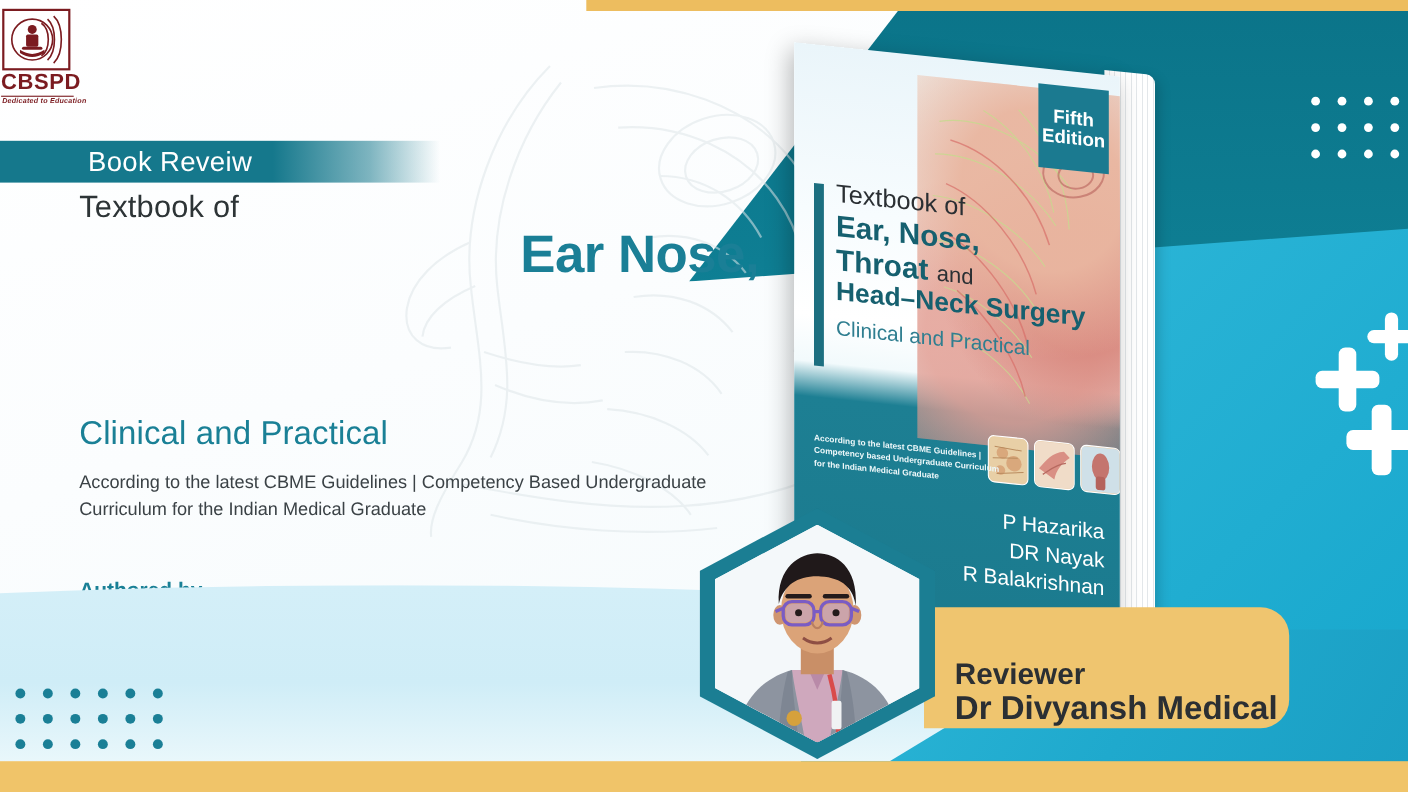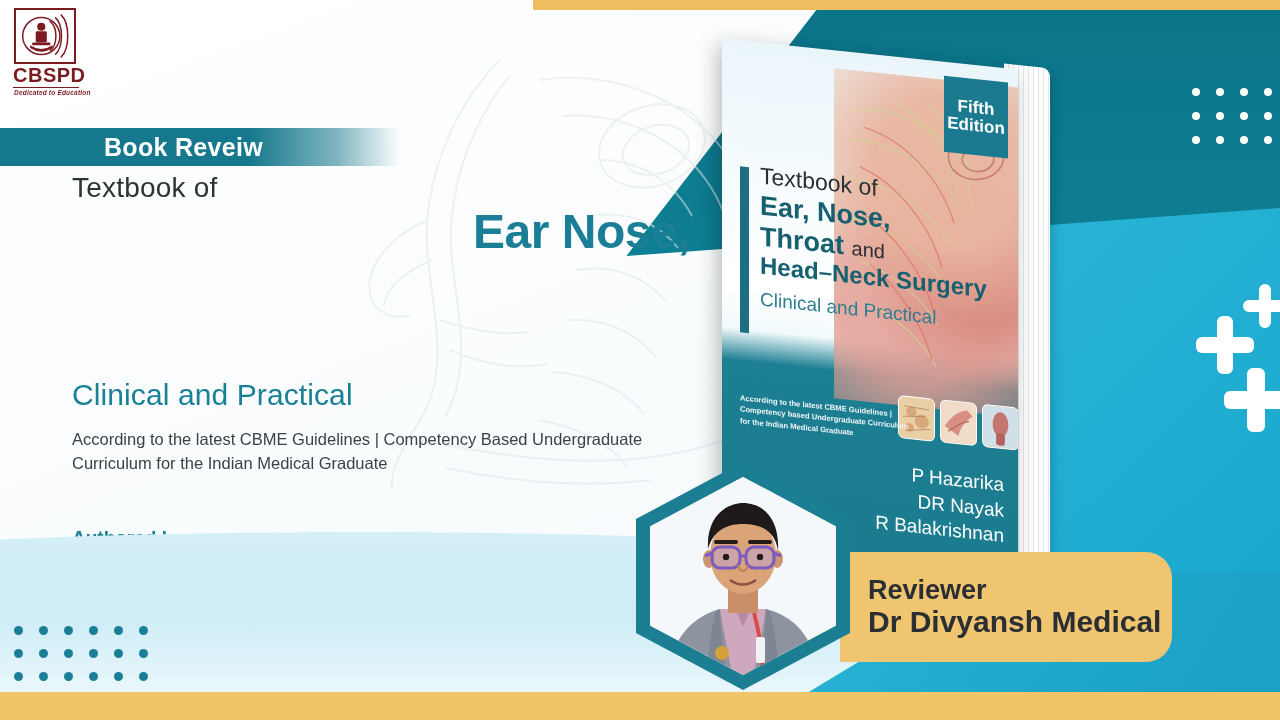--- a/index.html
+++ b/index.html
@@ -44,35 +44,35 @@
   .gold-bar-bottom {
     position:absolute; left:0; bottom:0; width:1280px; height:28px;
     background:#f0c469;
   }
 
   
   .watermark { position:absolute; left:300px; top:20px; width:520px; height:470px; opacity:.55; }
   .watermark svg { width:100%; height:100%; }
 
   
-  .logo { position:absolute; left:12px; top:8px; width:80px; height:86px; }
+  .logo { position:absolute; left:0; top:8px; width:80px; height:86px; }
   .logo-mark { width:62px; height:56px; margin-left:2px; border:2px solid #7b1b20; position:relative; overflow:hidden; background:#fff; }
   .logo-mark svg { position:absolute; inset:0; width:100%; height:100%; }
   .logo-word { font-size:20px; font-weight:bold; color:#7b1b20; letter-spacing:.5px; line-height:1.05; margin-top:1px; padding-left:1px; }
   .logo-rule { width:66px; height:1px; background:#7b1b20; margin:1px 0 1px 1px; }
   .logo-tag { font-size:6.5px; font-style:italic; font-weight:bold; color:#7b1b20; letter-spacing:.2px; padding-left:2px; }
 
   
   .ribbon {
     position:absolute; left:0; top:128px; width:400px; height:38px;
     background:linear-gradient(90deg,#15788c 0%,#15788c 62%,rgba(21,120,140,.55) 84%,rgba(21,120,140,0) 100%);
     display:flex; align-items:center;
   }
   .ribbon-text {
-    color:#fff; font-size:25px; font-weight:bold; letter-spacing:.3px; padding-left:104px;
+    color:#fff; font-size:25px; font-weight:normal; letter-spacing:.3px; padding-left:80px;
   }
 
   
   .t-pre { position:absolute; left:72px; top:172px; font-size:28px; color:#2d3436; letter-spacing:.2px; }
   .t-main { position:absolute; left:70px; top:208px; width:620px; }
   .t-l1, .t-l2, .t-l3 {
     color:#1a7f96; font-weight:bold; line-height:.98; letter-spacing:-.5px;text-align:right;
   }
   .t-l1 { font-size:48px; }
   .t-l2 { font-size:48px; margin-top:6px; }
@@ -167,21 +167,21 @@
     clip-path:polygon(50% 0%, 100% 25%, 100% 75%, 50% 100%, 0% 75%, 0% 25%);
     overflow:hidden;
   }
   .hex-inner svg { position:absolute; left:0; bottom:0; width:100%; height:100%; }
 
   
   .rev-banner {
     position:absolute; left:840px; top:552px; width:332px; height:110px;
     background:#efc56f;
     border-radius:0 26px 26px 0;
-    display:flex; flex-direction:column; justify-content:center;
+    display:flex; flex-direction:column; justify-content:flex-end;
     padding-left:28px;
   }
   .rev-1 { font-size:27px; font-weight:bold; color:#2b2f33; line-height:1.12; }
   .rev-2 { font-size:30px; font-weight:bold; color:#2b2f33; line-height:1.12; }
 </style>
 </head>
 <body>
 
 <div id="stage">
 

